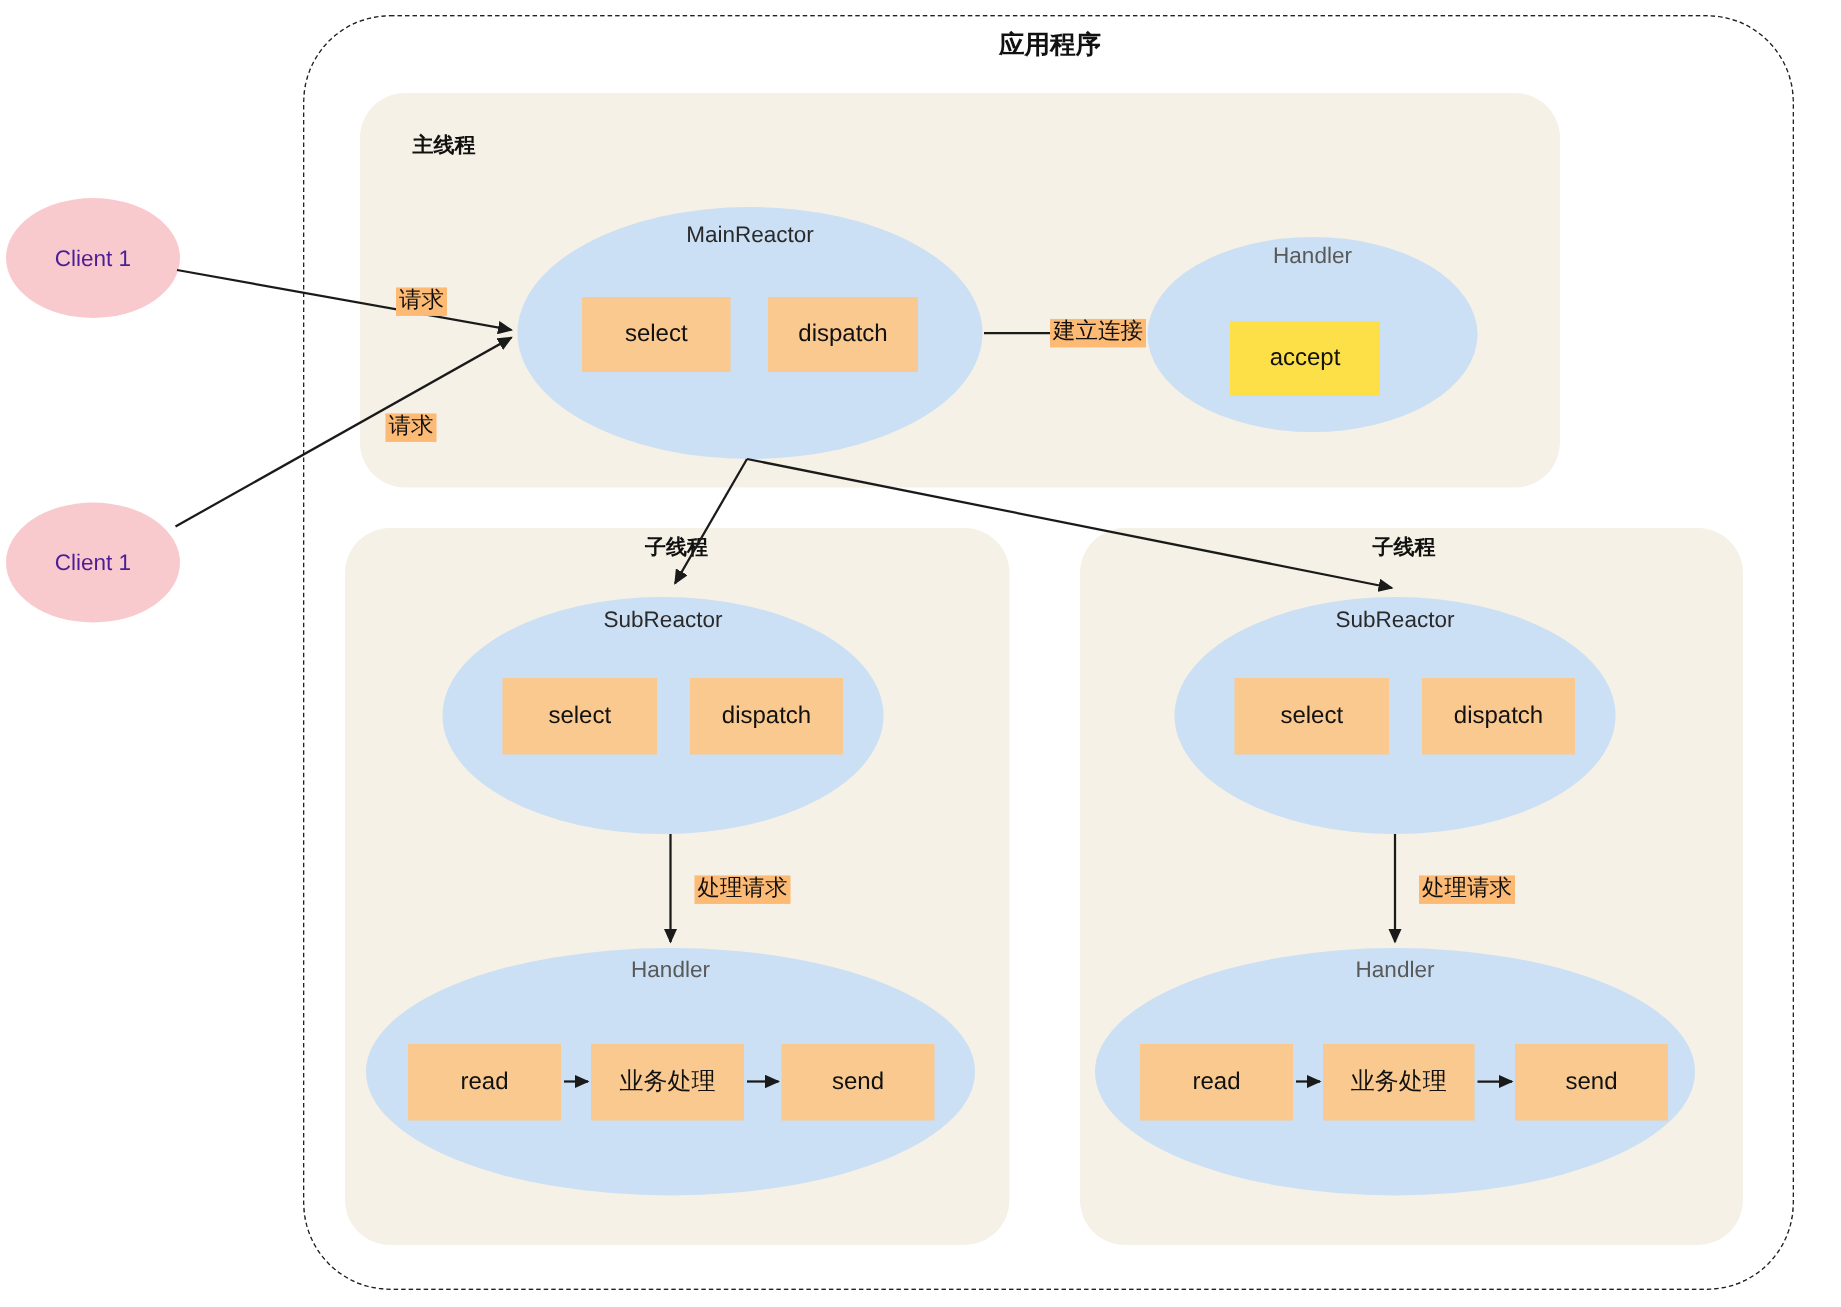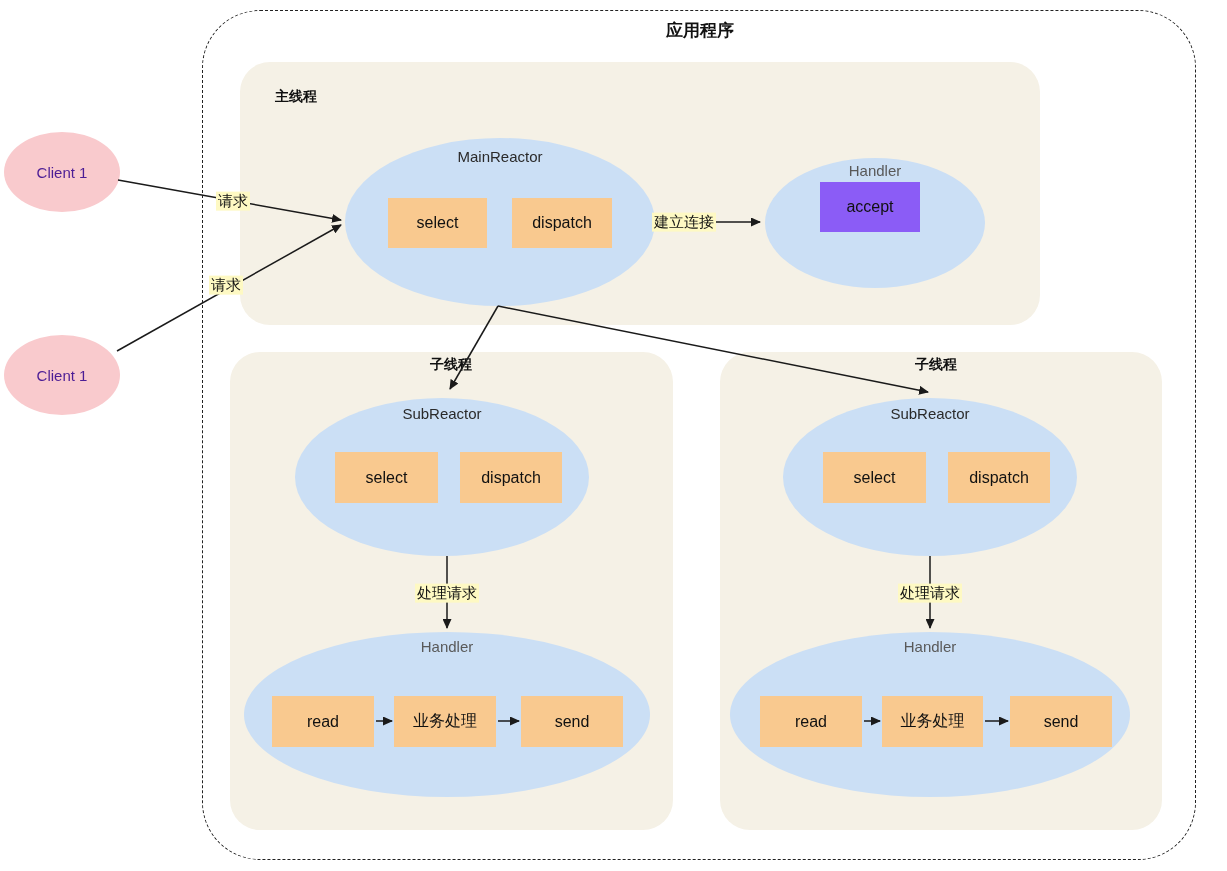--- a/index.html
+++ b/index.html
@@ -41,43 +41,43 @@
     display:flex;align-items:center;justify-content:center;
     font-size:15px;color:#4c1d95;
   }
 
   
   #arrows{position:absolute;left:0;top:0;width:1227px;height:871px;pointer-events:none;}
 
   
   .edge-label{
     transform:translate(-50%,-50%);
-    font-size:15px;color:#111;background:#fef9c3;
-    padding:0 2px;white-space:nowrap;line-height:1.25;
+    font-size:15px;color:#111;background:#fdba74;
+    padding:0 2px;white-space:nowrap;line-height:1.25;margin-left:48px;
   }
 </style>
 </head>
 <body>
 
 <div id="canvas">
 
   <div class="abs app-border"></div>
   <div class="abs app-title">应用程序</div>
 
   <div class="abs thread-box" style="left:240px;top:62px;width:800px;height:263px;background:#f5f1e6;"></div>
   <div class="abs thread-label" style="left:275px;top:88px;">主线程</div>
 
   <div class="abs ellipse" style="left:345px;top:138px;width:310px;height:168px;background:#cbdff5;"></div>
   <div class="abs ellipse-title title-dark" style="left:500px;top:148px;">MainReactor</div>
   <div class="abs op-box" style="left:388px;top:198px;width:99px;height:50px;background:#f9c98f;">select</div>
   <div class="abs op-box" style="left:512px;top:198px;width:100px;height:50px;background:#f9c98f;">dispatch</div>
 
   <div class="abs ellipse" style="left:765px;top:158px;width:220px;height:130px;background:#cbdff5;"></div>
   <div class="abs ellipse-title title-muted" style="left:875px;top:162px;">Handler</div>
-  <div class="abs op-box" style="left:820px;top:182px;width:100px;height:50px;background:#8b5cf6;">accept</div>
+  <div class="abs op-box" style="left:820px;top:214px;width:100px;height:50px;background:#fde047;">accept</div>
 
   <div class="abs client" style="left:4px;top:132px;width:116px;height:80px;background:#f9cacd;">Client 1</div>
   <div class="abs client" style="left:4px;top:335px;width:116px;height:80px;background:#f9cacd;">Client 1</div>
 
   <div class="abs thread-box" style="left:230px;top:352px;width:443px;height:478px;background:#f5f1e6;"></div>
   <div class="abs thread-label" style="left:451px;top:356px;transform:translateX(-50%);">子线程</div>
 
   <div class="abs ellipse" style="left:295px;top:398px;width:294px;height:158px;background:#cbdff5;"></div>
   <div class="abs ellipse-title title-dark" style="left:442px;top:405px;">SubReactor</div>
   <div class="abs op-box" style="left:335px;top:452px;width:103px;height:51px;background:#f9c98f;">select</div>

